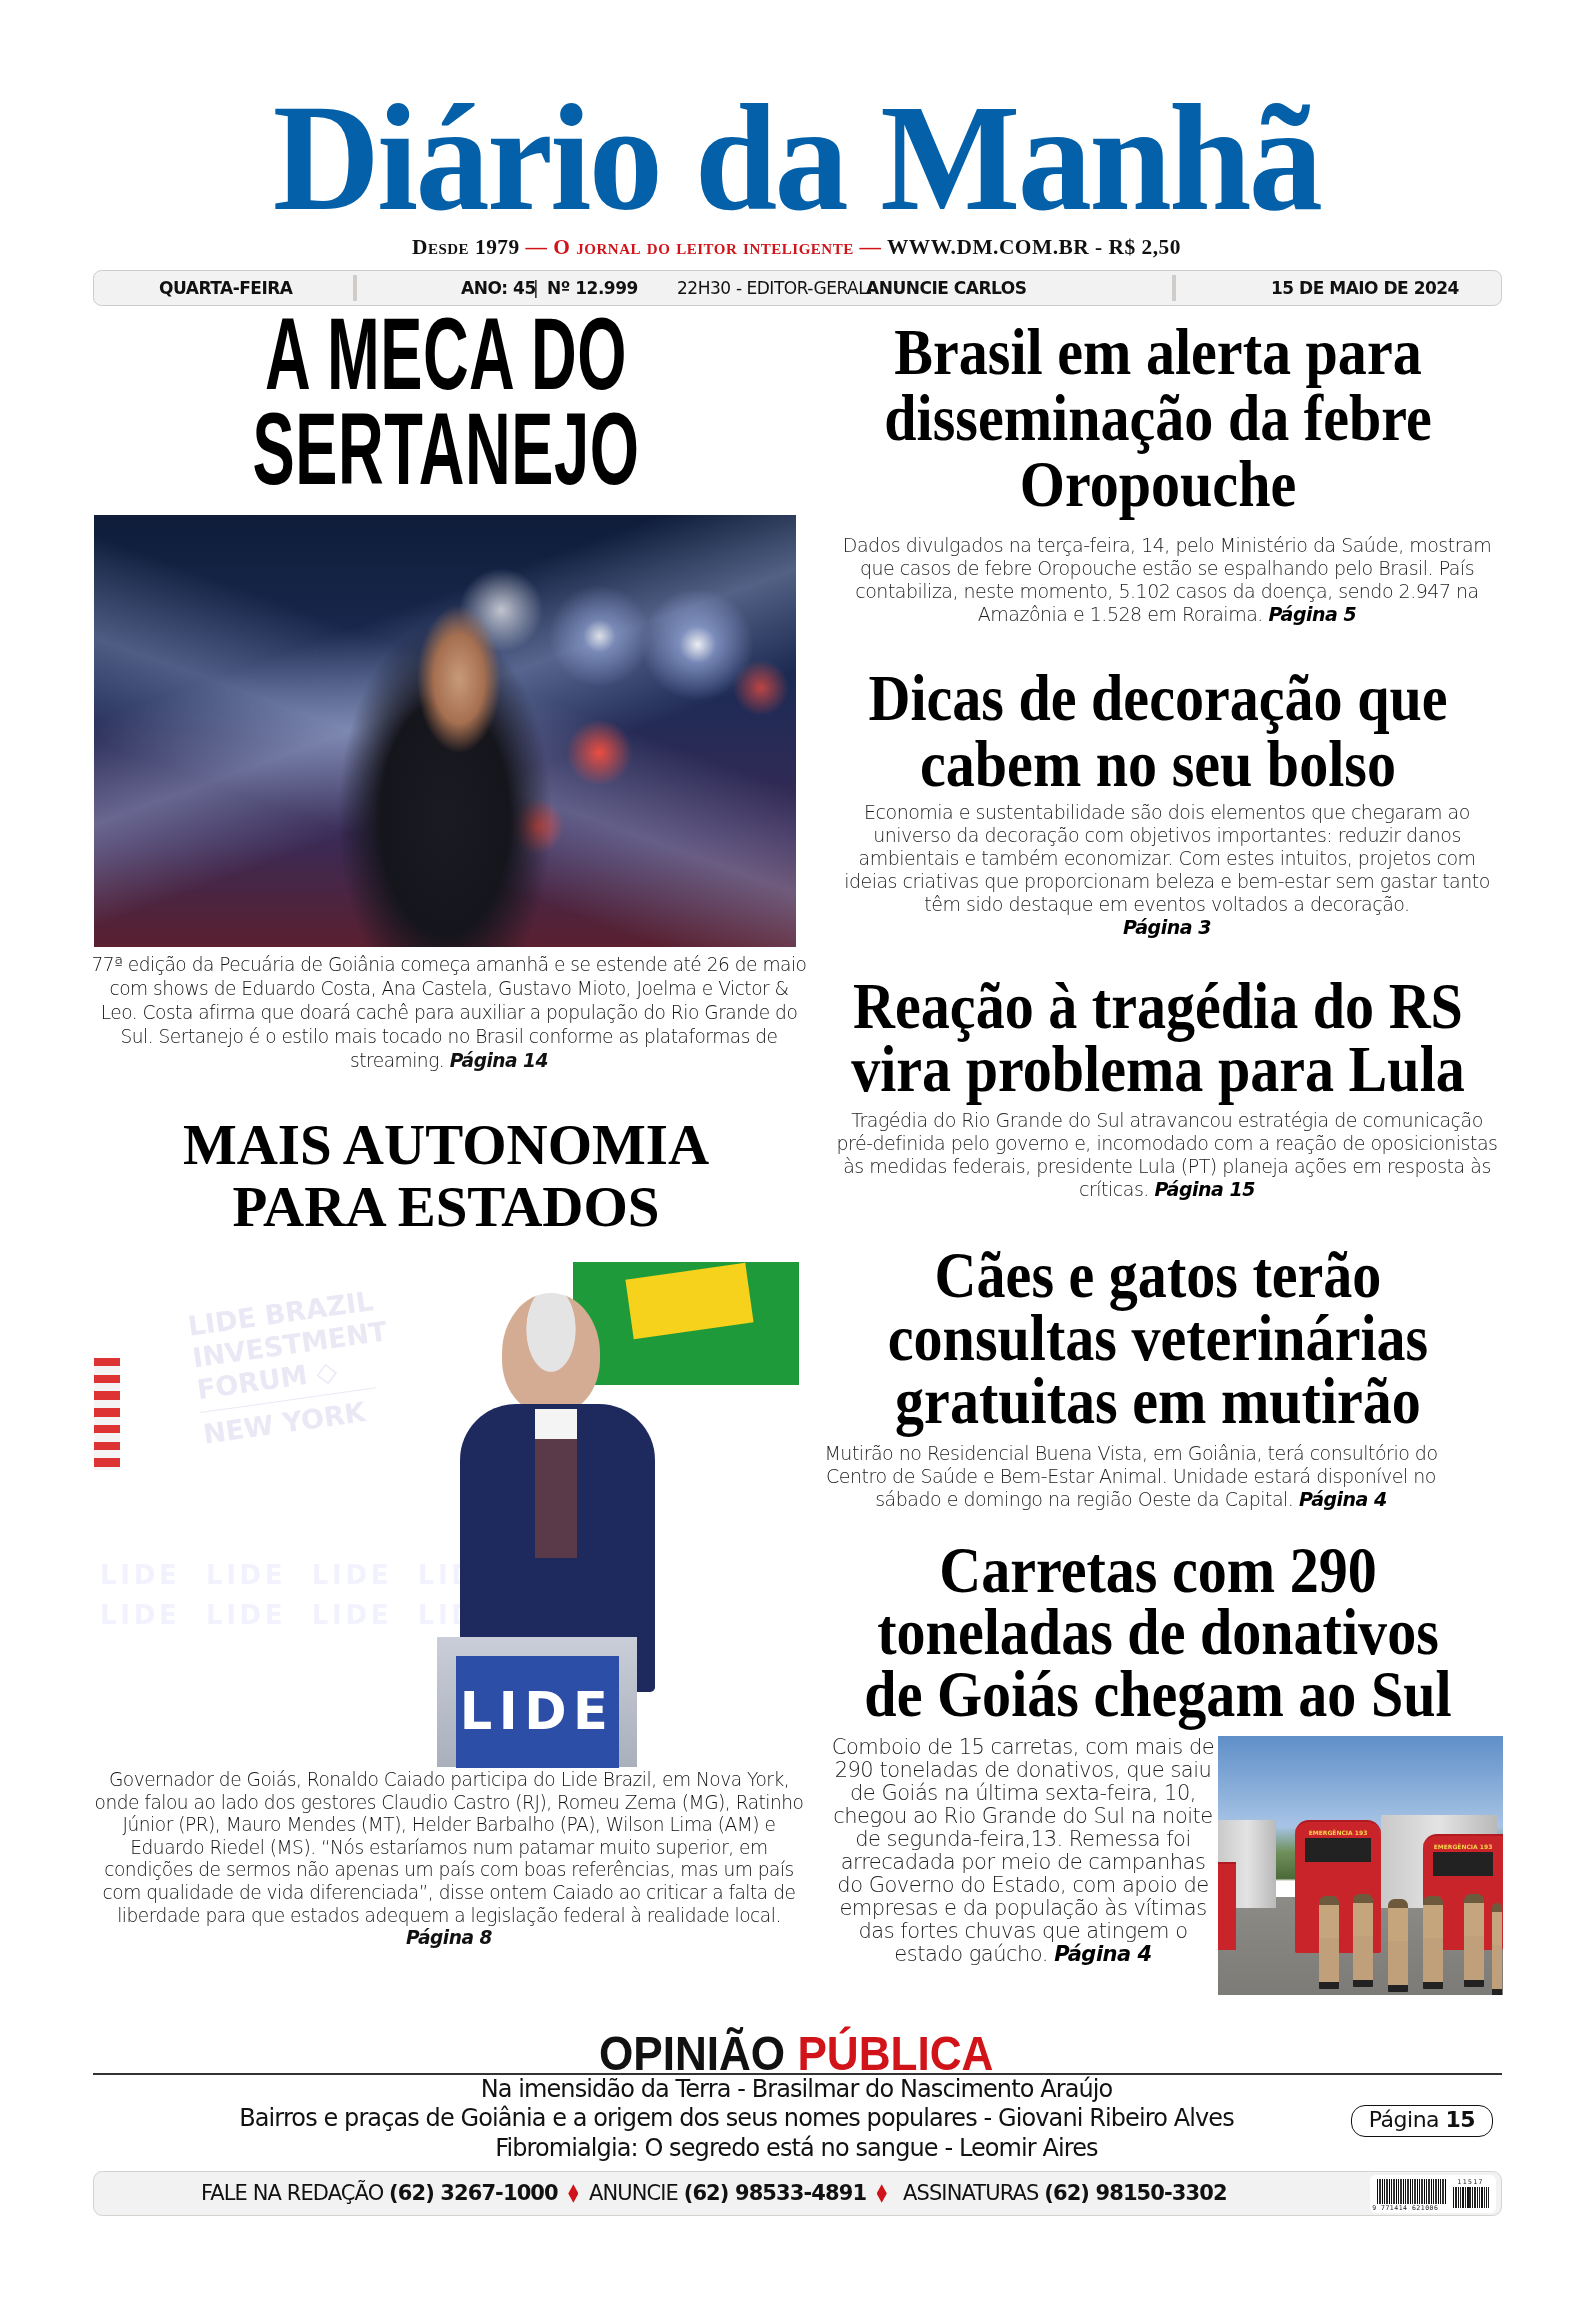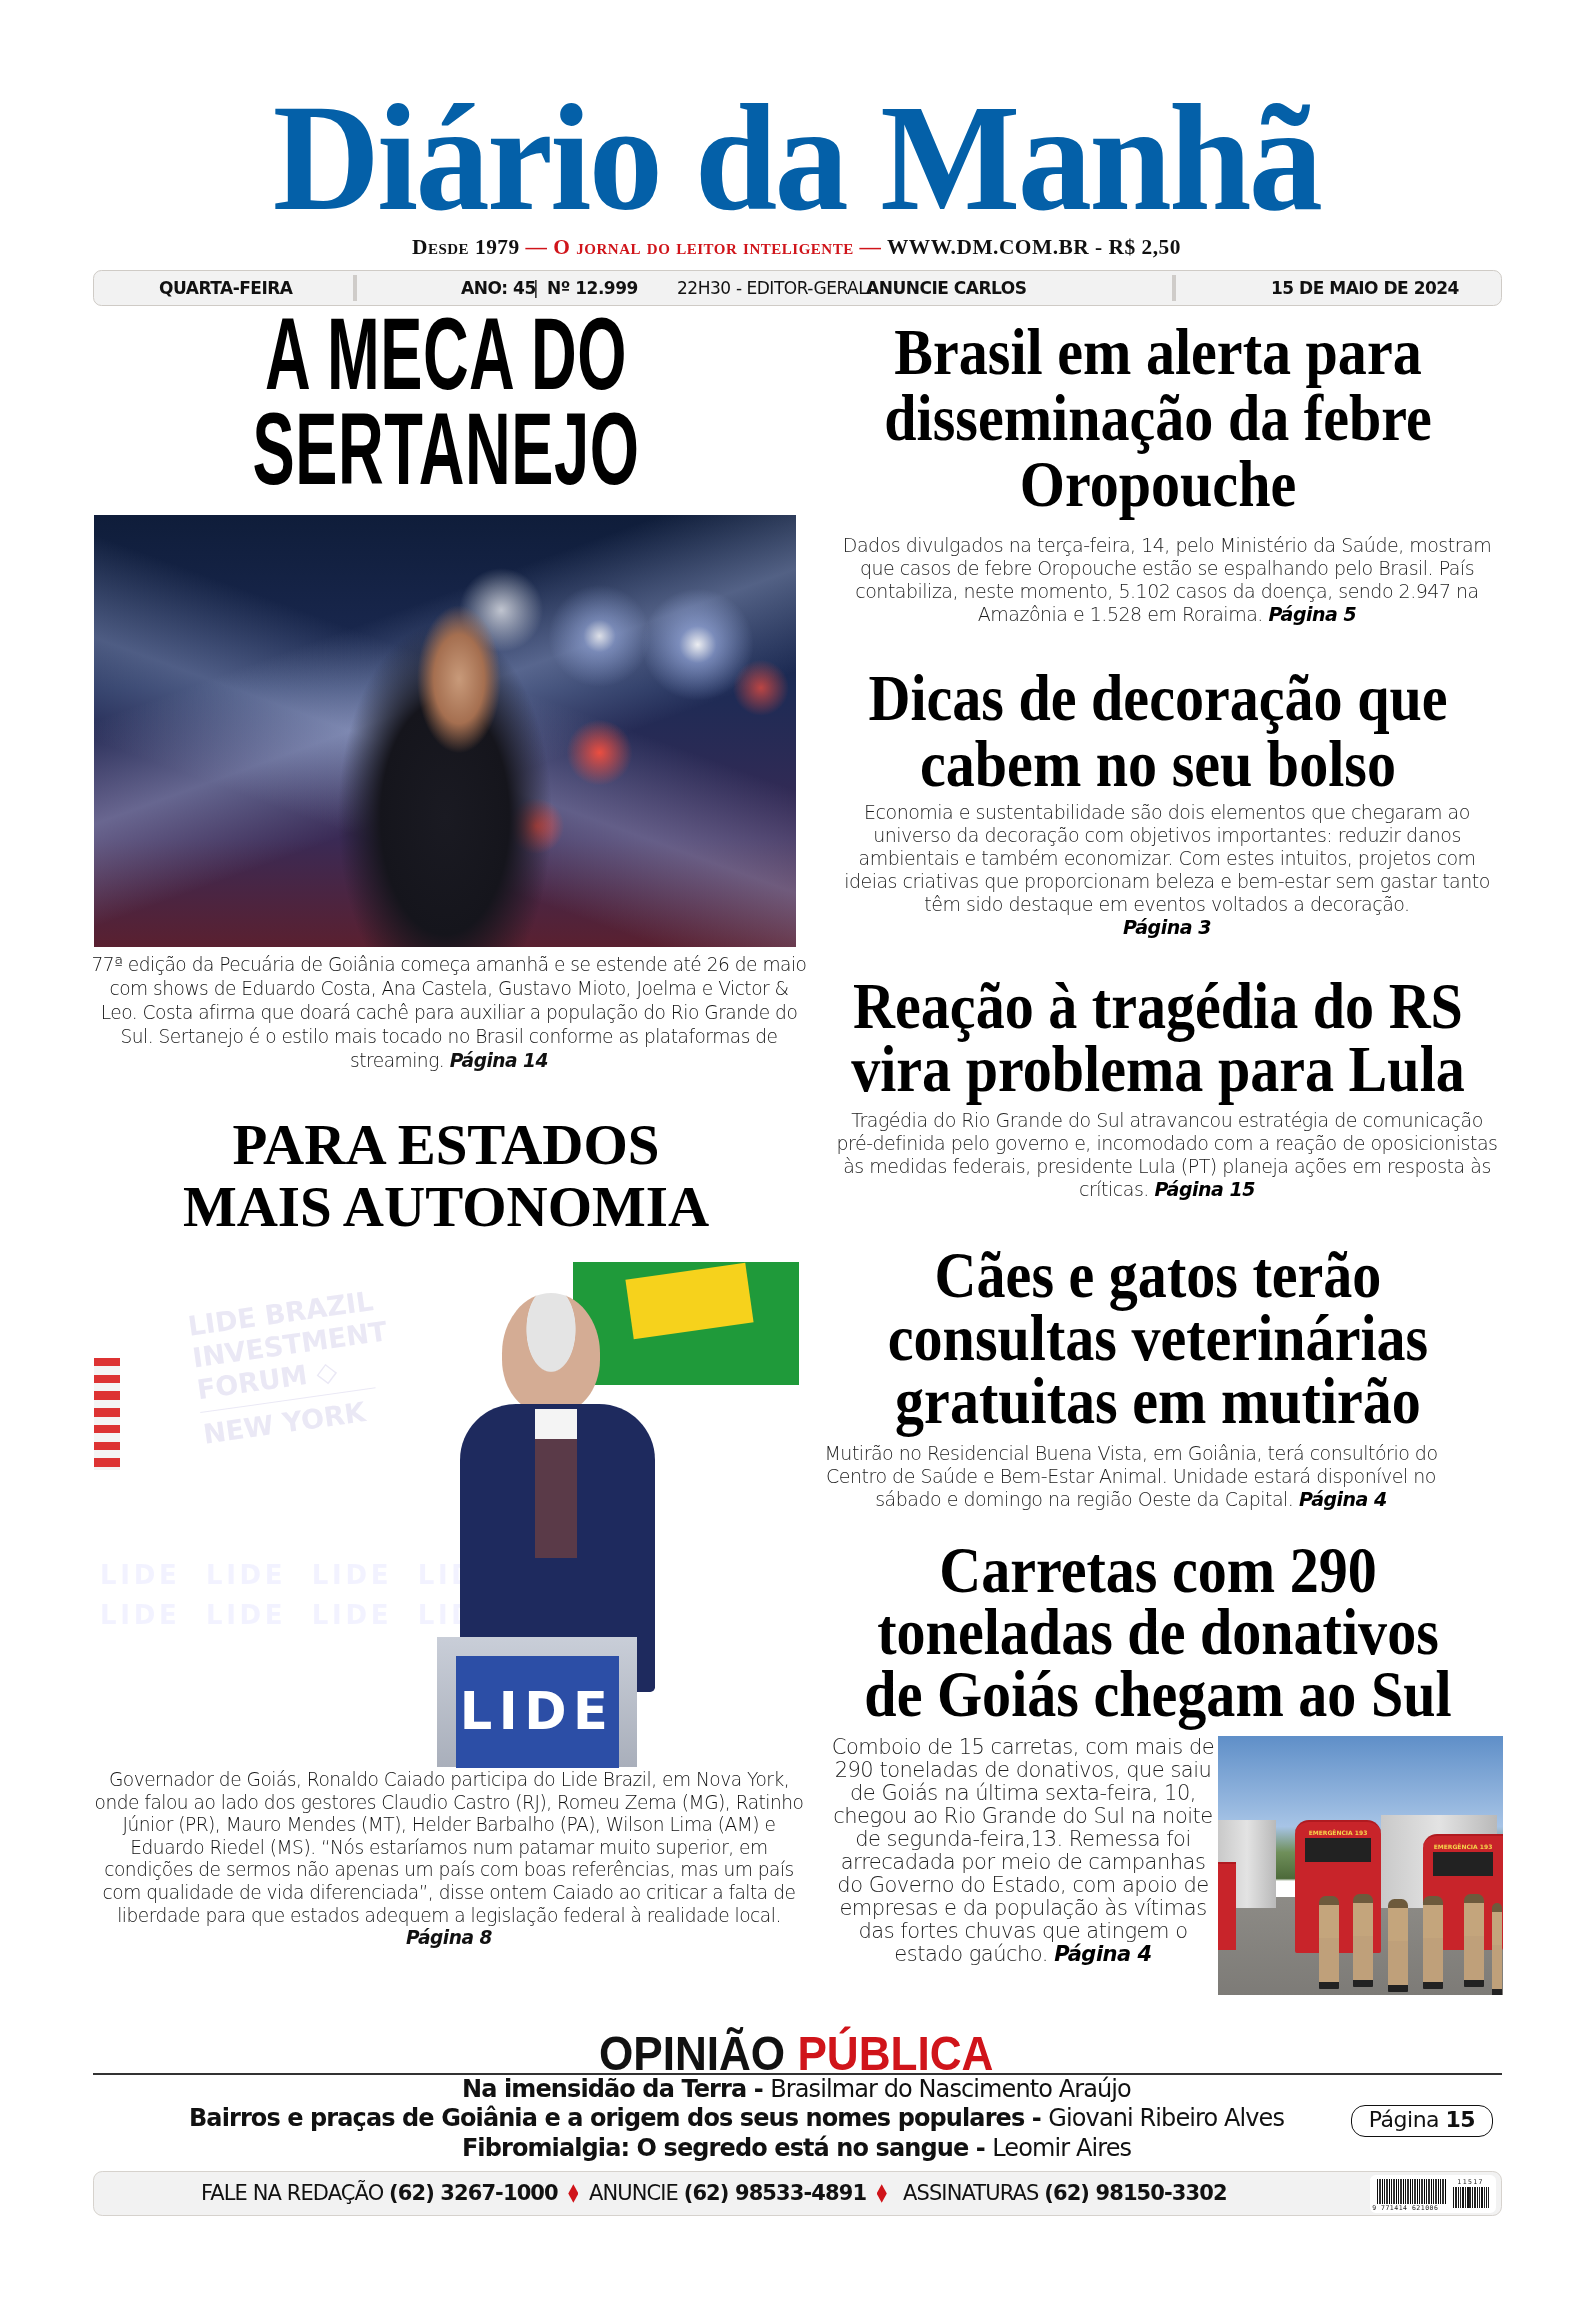--- a/index.html
+++ b/index.html
@@ -130,21 +130,21 @@
     left: 0; width: 1593px; top: 2030px; text-align: center;
     font-family: "Liberation Sans", sans-serif; font-weight: bold; font-size: 49px; line-height: 47px;
   }
   .opiniao .inner { display: inline-block; transform: scaleX(0.9); }
   .opiniao .red { color: #D0141A; }
   .op-rule { left: 93px; top: 2073px; width: 1409px; height: 1.9px; background: #333; }
   .op-line {
     left: 0; width: 1593px; text-align: center;
     font-family: "DejaVu Sans", sans-serif; font-size: 24px; line-height: 29px; letter-spacing: -0.9px;
   }
-  .op-line .t { font-weight: bold; }
+  .op-line .t { font-weight: normal; }
   .op-line .a { font-weight: normal; }
   .op1 { top: 2075px; }
   .op2 { top: 2104px; left: -60px; }
   .op3 { top: 2134px; }
   .pagina15 {
     left: 1351px; top: 2105px; width: 142px; height: 32px; border: 1.9px solid #111; border-radius: 14px;
     text-align: center; font-family: "DejaVu Sans", sans-serif; font-size: 22px; line-height: 28px; letter-spacing: -0.5px;
   }
   .pagina15 b { font-weight: bold; }
 
@@ -193,22 +193,22 @@
 <div class="abs headline-cond meca">
   <div>A MECA DO</div>
   <div>SERTANEJO</div>
 </div>
 <div class="abs photo photo-concert" title="Singer performing on stage with microphone under stage lights"></div>
 <div class="abs caption cap-meca">
   <span>77ª edição da Pecuária de Goiânia começa amanhã e se estende até 26 de maio com shows de Eduardo Costa, Ana Castela, Gustavo Mioto, Joelma e Victor &amp; Leo. Costa afirma que doará cachê para auxiliar a população do Rio Grande do Sul. Sertanejo é o estilo mais tocado no Brasil conforme as plataformas de streaming. </span><span class="pg">Página 14</span>
 </div>
 
 <div class="abs autonomia">
+  <div>MAIS AUTONOMIA</div>
   <div>PARA ESTADOS</div>
-  <div>MAIS AUTONOMIA</div>
 </div>
 <div class="abs photo photo-lide" title="Governor speaking at LIDE Brazil Investment Forum New York podium"></div>
 <div class="abs lide-flag-br"></div>
 <div class="abs lide-flag-us"></div>
 <div class="abs lide-text">
   <div>LIDE BRAZIL</div>
   <div>INVESTMENT</div>
   <div>FORUM ◇</div>
   <div style="height:6.5px;border-bottom:1.9px solid #e8e6f4;width:177px;margin-bottom:6.5px;"></div>
   <div>NEW YORK</div>

